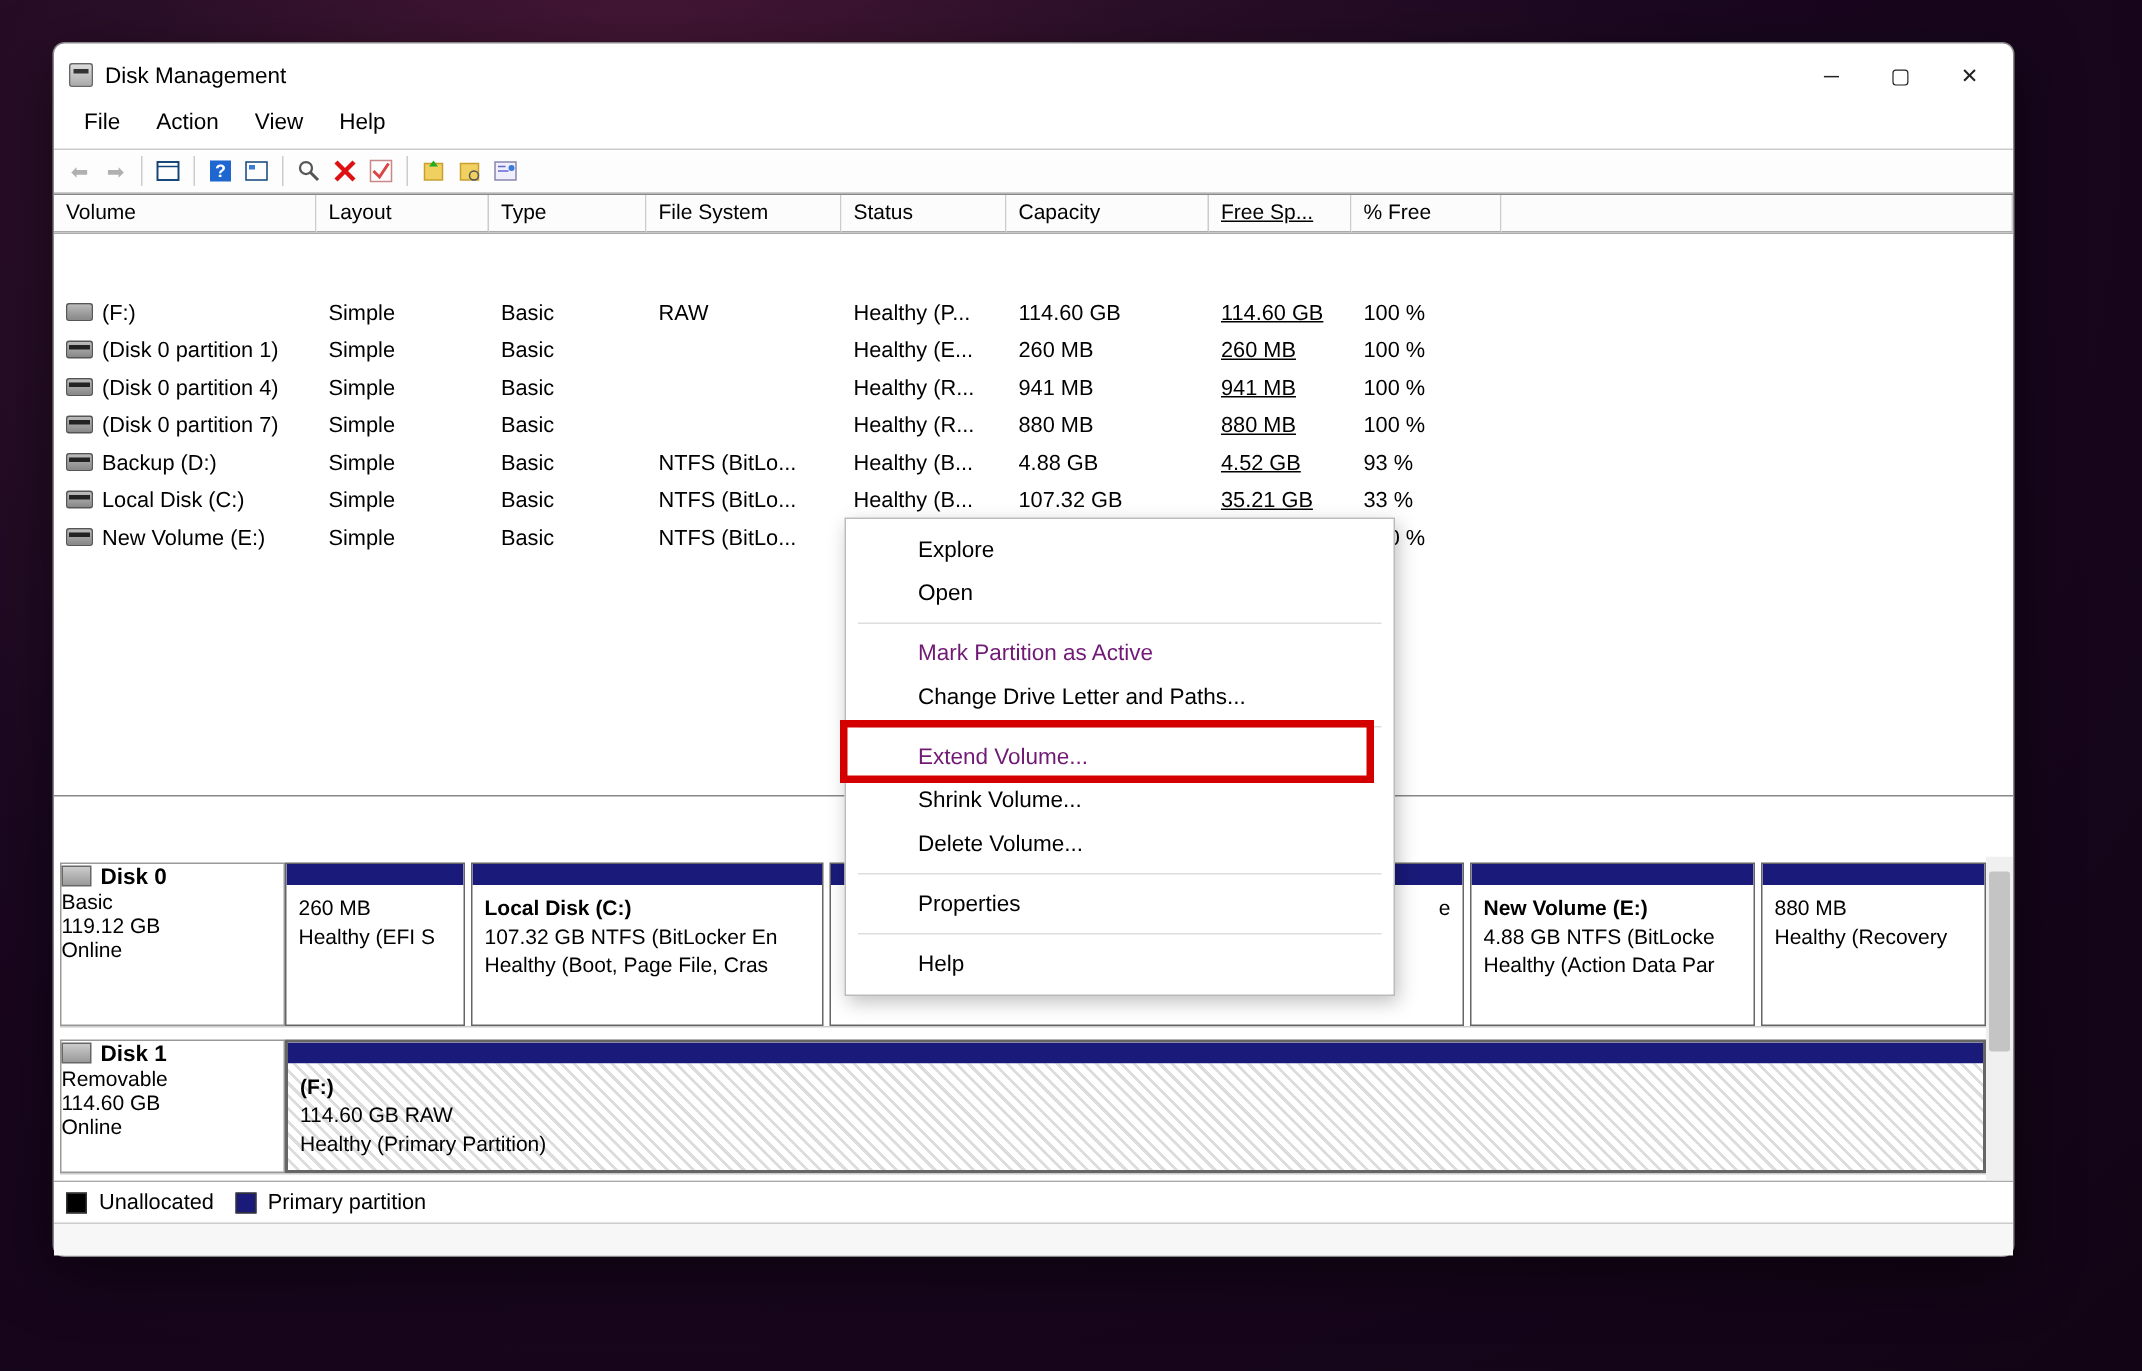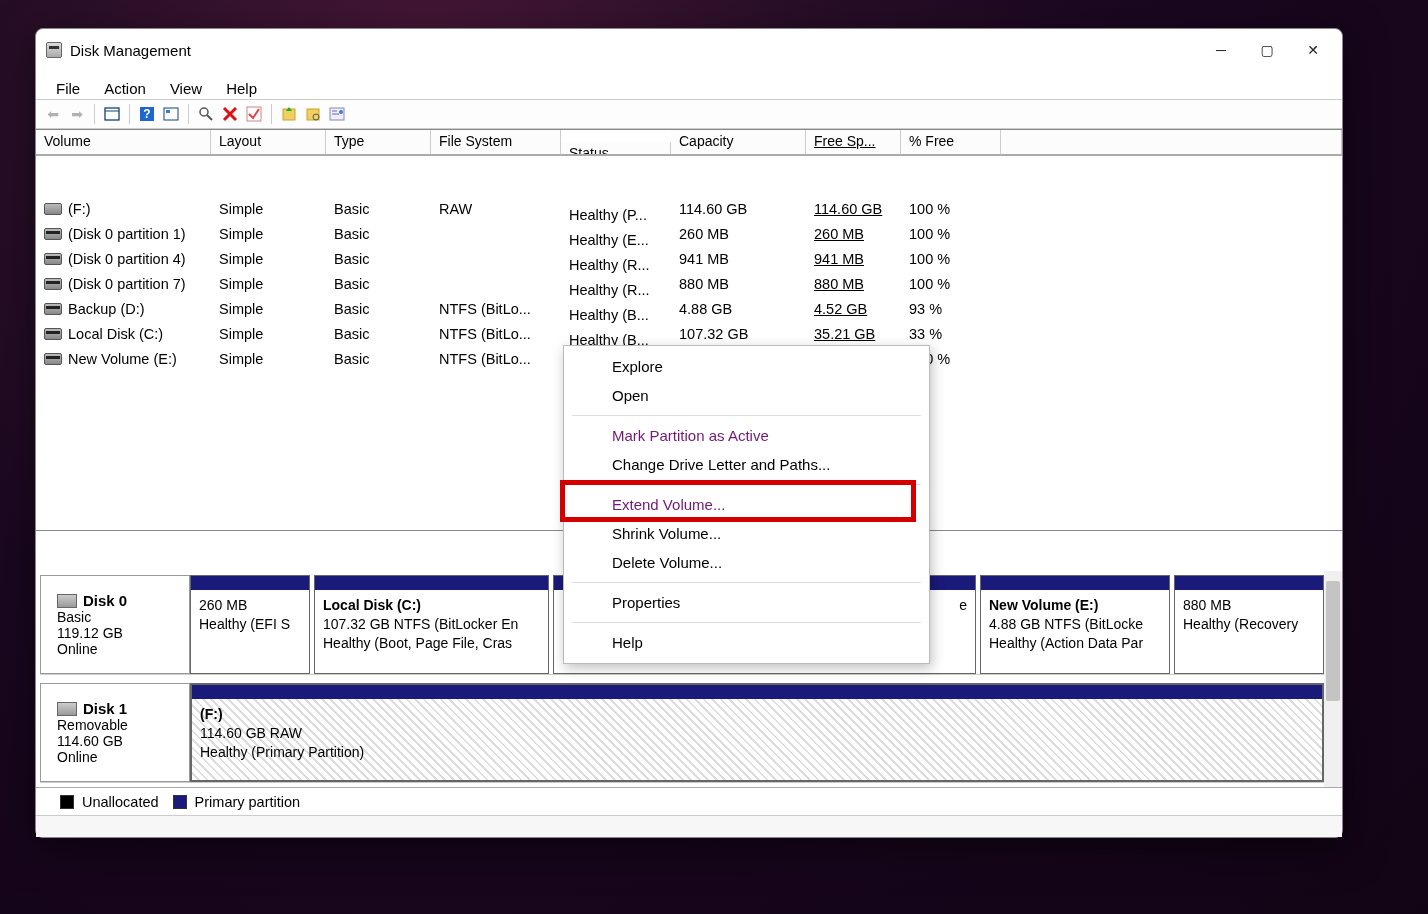--- a/index.html
+++ b/index.html
@@ -39,21 +39,21 @@
   .title-text { font-size: 15px; }
   .title-spacer { flex:1; }
   .win-btn {
     width: 46px; height: 32px;
     display: flex; align-items:center; justify-content:center;
     font-size: 14px; color:#222;
   }
   .menubar {
     height: 28px;
     display: flex;
-    align-items: flex-end;
+    align-items: flex-start;
     padding: 0 8px;
     font-size: 15px;
   }
   .menu-item { padding: 2px 12px; }
   .toolbar {
     height: 30px;
     border-top: 1px solid #ccc;
     border-bottom: 1px solid #ccc;
     display: flex;
     align-items: center;
@@ -85,37 +85,37 @@
     padding:3px 8px;
     white-space:nowrap;
     overflow:hidden;
     text-overflow:ellipsis;
   }
   .gh-cell{background:#fcfcfc;border-bottom:1px solid #aaa;}
   .gr-row{display:flex;height:25px;font-size:14.5px;align-items:center;}
   .gr-cell{border:none;padding:2px 8px;}
   .vol-ico{display:inline-block;width:18px;height:12px;background:linear-gradient(#bbb,#888);border:1px solid #555;border-radius:2px;margin-right:6px;vertical-align:-1px;position:relative;}
   .vol-ico.dark::after{content:"";position:absolute;left:1px;top:2px;width:14px;height:3px;background:#222;}
-  .c0{width:175px;} .c1{width:115px;} .c2{width:105px;} .c3{width:130px;} .c4{width:110px;margin-top:12px;} .c5{width:135px;} .c6{width:95px;text-decoration:underline;} .c7{width:100px;}
+  .c0{width:175px;} .c1{width:115px;} .c2{width:105px;} .c3{width:130px;} .c4{width:110px;} .c5{width:135px;} .c6{width:95px;text-decoration:underline;} .c7{width:100px;}
   .c8{flex:1;}
   .volume-list{background:#fff;height:335px;overflow:hidden;border-bottom:1px solid #888;}
   .disk-panel{flex:1;background:#fff;overflow:hidden;display:flex;flex-direction:column;padding:0;position:relative;}
   .disk-row{display:flex;height:140px;border-bottom:1px solid #ccc;margin:4px;}
-  .disk-label{width:150px;border:1px solid #999;background:#fff;padding:16px;font-size:14px;}
+  .disk-label{width:150px;border:1px solid #999;background:#fff;padding:0;font-size:14px;}
   .disk-label .name{font-weight:700;font-size:15px;}
   .disk-label .ico{display:inline-block;width:20px;height:14px;background:linear-gradient(#ccc,#999);border:1px solid #666;margin-right:6px;vertical-align:-2px;}
   .disk-parts{flex:1;display:flex;gap:4px;}
   .part{border:1px solid #666;display:flex;flex-direction:column;overflow:hidden;}
   .part-head{height:14px;background:#1a1a7a;}
   .part-body{flex:1;padding:6px 8px;font-size:14px;line-height:1.35;overflow:hidden;}
   .part-body .pname{font-weight:700;}
   .part.hatched .part-body{
     background: repeating-linear-gradient(45deg,#fff,#fff 4px,#ddd 4px,#ddd 6px);
   }
-  .legend{height:28px;border-top:1px solid #aaa;display:flex;align-items:center;gap:8px;padding:0 24px;font-size:14.5px;background:#fff;}
+  .legend{height:28px;border-top:1px solid #aaa;display:flex;align-items:center;gap:8px;padding:0 8px;font-size:14.5px;background:#fff;}
   .leg-box{width:14px;height:14px;display:inline-block;border:1px solid #333;}
   .statusbar{height:22px;border-top:1px solid #ccc;background:#f7f7f7;}
 
   .scrollv{position:absolute;right:0;top:0;width:18px;height:100%;background:#f0f0f0;}
   .scrollv .thumb{position:absolute;left:2px;width:14px;background:#c4c4c4;border-radius:2px;}
 
   .context-menu{
     position:absolute;
     left:563px; top:345px;
     width:367px;

